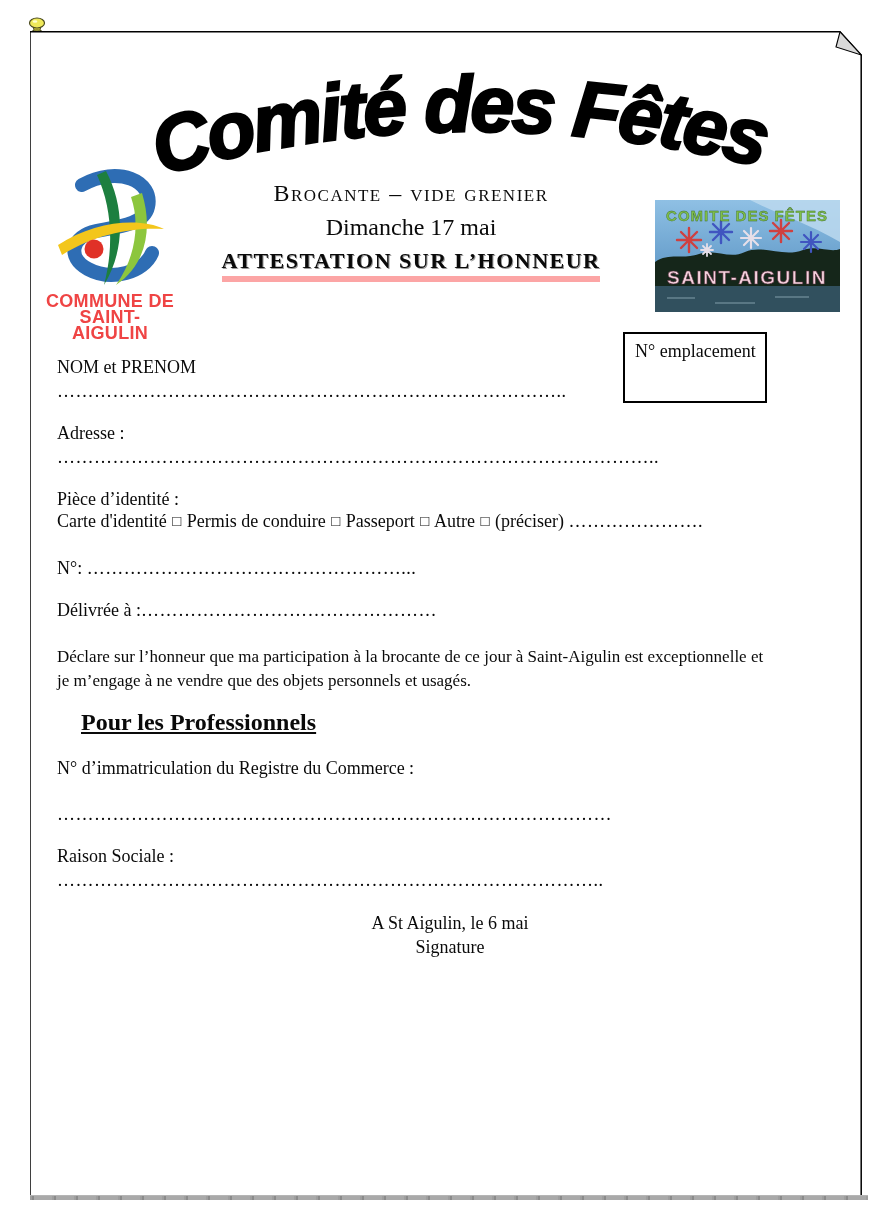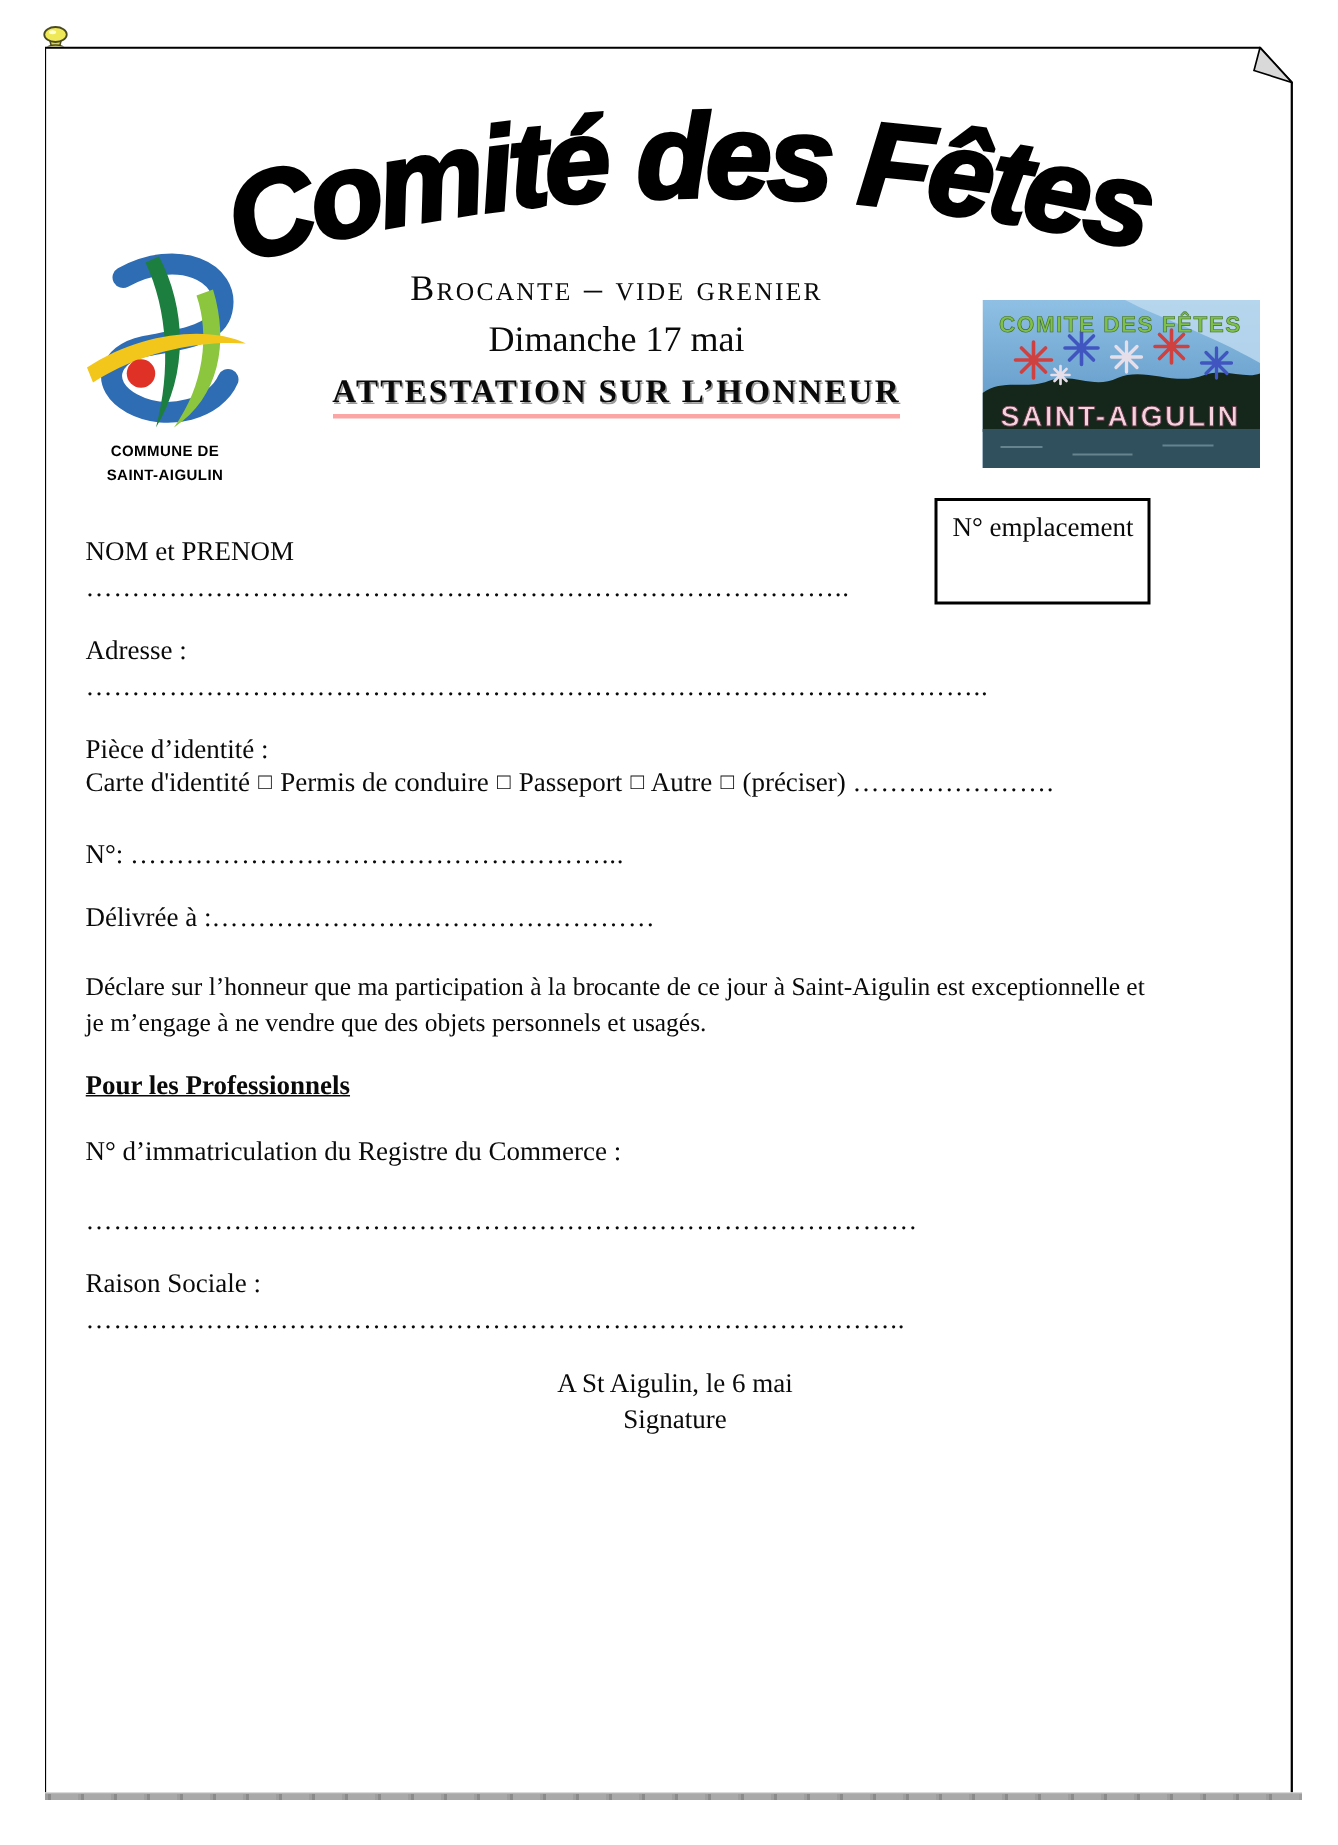--- a/index.html
+++ b/index.html
@@ -9,42 +9,42 @@
     font-family:"Liberation Serif","DejaVu Serif",serif; color:#0a0a0a; overflow:hidden;
   }
   .page { position:absolute; left:30px; top:31px; width:832px; height:1164px; background:#ffffff; }
   .page-border { position:absolute; left:0; top:0; pointer-events:none; }
   .pushpin { position:absolute; left:24px; top:14px; }
 
   .arch-title { position:absolute; left:0; top:14px; width:832px; height:150px; }
 
   .logo { position:absolute; left:12px; top:134px; width:136px; text-align:center; }
   .logo-caption { margin-top:2px; font-family:"Liberation Sans","DejaVu Sans",sans-serif;
-    font-weight:bold; color:#000000; font-size:10px; line-height:16px; letter-spacing:.3px; }
+    font-weight:bold; color:#ef4444; font-size:18px; line-height:16px; letter-spacing:.3px; }
 
   .masthead { position:absolute; left:148px; top:146px; width:466px; text-align:center; }
   .event-title { font-variant:small-caps; font-size:24px; line-height:32px; letter-spacing:1.5px; font-weight:500; }
   .event-date  { font-size:24px; line-height:34px; margin-top:1px; }
   .attestation { margin-top:4px; }
   .attestation span { display:inline-block; font-size:22px; font-weight:bold; letter-spacing:1.5px;
-    border-bottom:3px solid #fca5a5; padding-bottom:2px; text-shadow:1px 1px 0 #9a9a9a; }
+    border-bottom:6px solid #fca5a5; padding-bottom:2px; text-shadow:1px 1px 0 #9a9a9a; }
 
   .photo { position:absolute; left:625px; top:169px; width:185px; height:112px; }
 
   .empl-box { position:absolute; left:593px; top:301px; width:144px; height:71px;
     border:2px solid #000; padding:7px 0 0 10px; font-size:18px; background:#fff; }
 
   .body { position:absolute; left:27px; top:305px; width:786px; font-size:18px; line-height:22px; }
   .line { white-space:nowrap; overflow:hidden; }
   .dots { letter-spacing:.5px; }
   .checkbox { display:inline-block; font-size:15px; transform:translateY(-1px); padding:0 1px; }
   .mt20 { margin-top:20px; } .mt24 { margin-top:24px; } .mt22 { margin-top:22px; }
   .mt18 { margin-top:18px; } .mt2 { margin-top:2px; }
   .para { line-height:24px; font-size:17px; white-space:nowrap; }
-  .heading-pro { font-weight:bold; text-decoration:underline; font-size:18px; }
+  .heading-pro { font-weight:bold; text-decoration:underline; font-size:24px;margin-left:24px; }
   .sig-block { text-align:center; line-height:24px; }
 
   .cut-line { position:absolute; left:30px; top:1195px; width:838px; height:5px;
     background:repeating-linear-gradient(90deg,#9e9e9e 0 2px,#8a8a8a 2px 4px,#a9a9a9 4px 22px);
     border-top:1px solid #b5b5b5; }
 </style>
 </head>
 <body>
 
 <div class="canvas">

